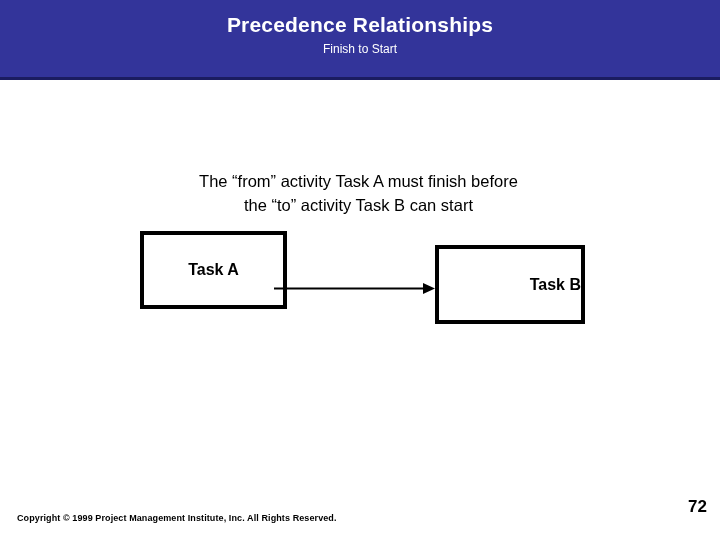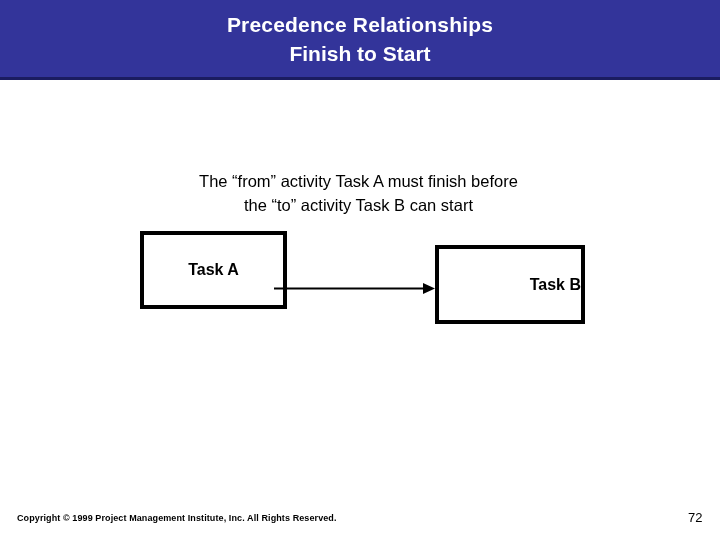--- a/index.html
+++ b/index.html
@@ -27,22 +27,22 @@
     color: #ffffff;
   }
   .header .title {
     padding-top: 13px;
     font-size: 21px;
     font-weight: bold;
     letter-spacing: 0.2px;
   }
   .header .subtitle {
     margin-top: 5px;
-    font-size: 21px;
-    font-weight: bold;
+    font-size: 12px;
+    font-weight: normal;
   }
   
   .body-text {
     position: absolute;
     top: 169px;
     left: 0;
     width: 708px;
     text-align: center;
     color: #000000;
     font-size: 16.5px;
@@ -76,23 +76,24 @@
     left: 17px;
     top: 513px;
     font-size: 9px;
     font-weight: bold;
     color: #000000;
     letter-spacing: 0.1px;
   }
   .page-number {
     position: absolute;
     left: 688px;
-    top: 510px;
-    font-size: 13px;
+    top: 497px;
+    font-size: 17px;
     color: #000000;
+    font-weight: bold;
   }
 </style>
 </head>
 <body>
 
 <div class="slide">
 
   <div class="header">
     <div class="title">Precedence Relationships</div>
     <div class="subtitle">Finish to Start</div>

